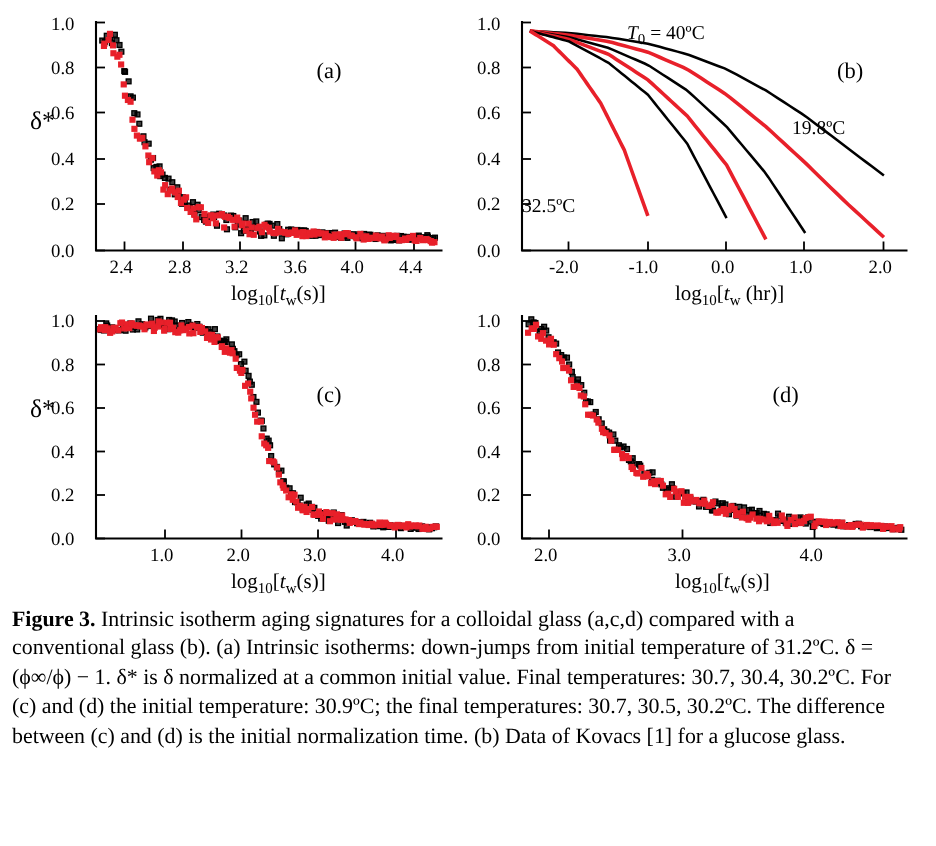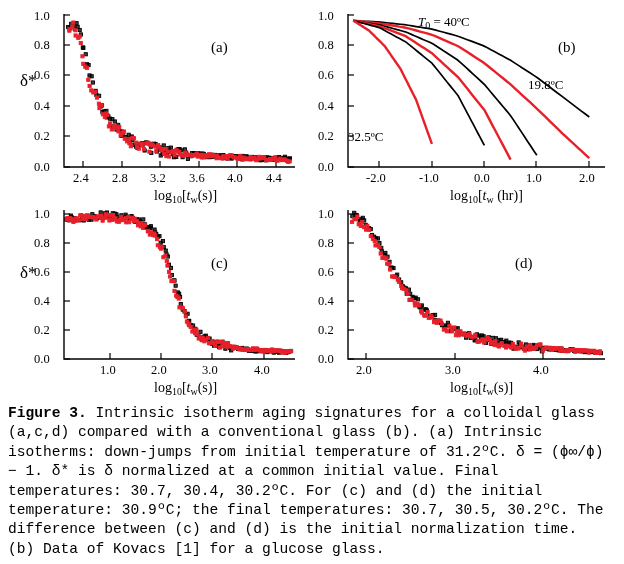--- a/index.html
+++ b/index.html
@@ -16,21 +16,21 @@
   .axis-line{stroke:#000;stroke-width:1.4;fill:none;}
   .tick{stroke:#000;stroke-width:1.2;}
   .ticklabel{font-family:"Liberation Serif",serif;font-size:12.5px;fill:#000;}
   .axislabel{font-family:"Liberation Serif",serif;font-size:14px;fill:#000;}
   .panel-letter{font-family:"Liberation Serif",serif;font-size:15px;fill:#000;}
   .annot{font-family:"Liberation Serif",serif;font-size:13px;fill:#000;}
   .curve-black{fill:none;stroke:#000;stroke-width:1.7;}
   .curve-red{fill:none;stroke:#e8202a;stroke-width:2.4;}
   .caption{
     position:absolute;left:8px;top:404px;width:600px;
-    font-family:Liberation Mono, monospace;
+    font-family:Liberation Serif, serif;
     font-size:14.6px;line-height:1.33;color:#000;
     text-align:left;
   }
   .caption b{font-weight:bold;}
   .ylab{
     font-family:"Liberation Serif",serif;font-size:17px;fill:#000;
   }
 </style>
 </head>
 <body>

